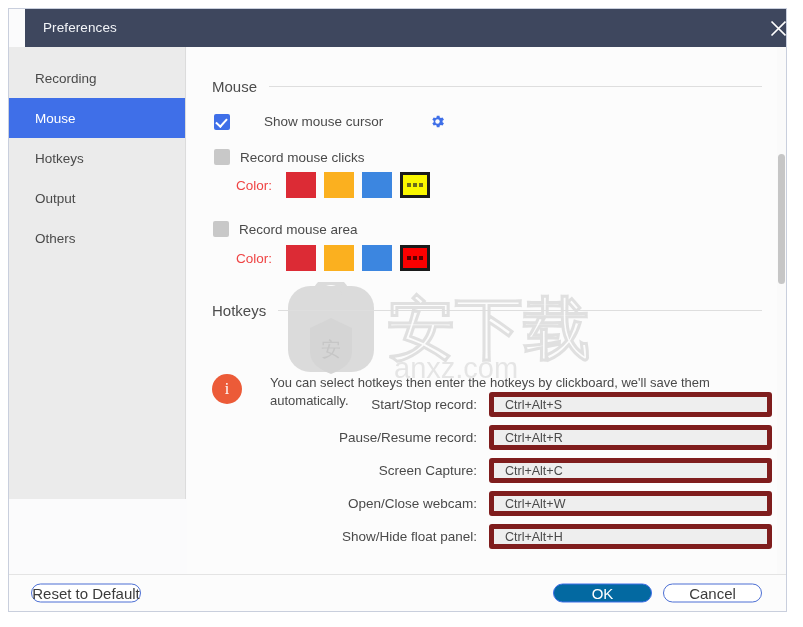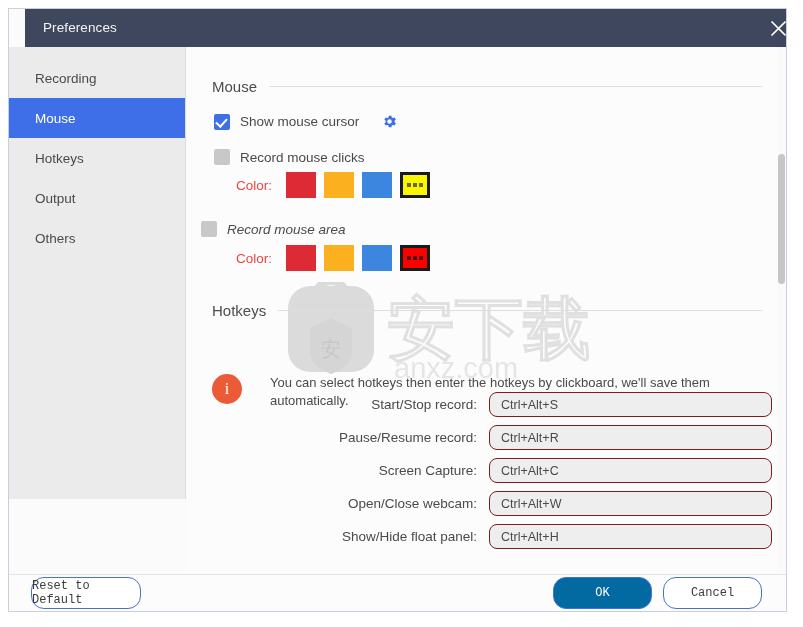--- a/index.html
+++ b/index.html
@@ -131,21 +131,21 @@
 
   
   .hk-row { position: absolute; display: flex; align-items: center; left: 130px; }
   .hk-label {
     width: 160px; text-align: right; margin-right: 12px;
     font-size: 13.5px; color: #4a4a4a;
   }
   .hk-input {
     width: 283px; height: 25px;
     background: #eeeeee;
-    border: 1px solid #7f1d1d; border-radius: 8px;
+    border: 5px solid #7f1d1d; border-radius: 3px;
     font-size: 12.5px; color: #4a4a4a;
     padding: 0 0 0 11px;
     display: flex; align-items: center;
     cursor: text;
   }
 
   
   #scrolltrack {
     position: absolute; right: 0; top: 0;
     width: 10px; height: 528px; background: #fafafa;
@@ -158,23 +158,23 @@
 
   
   #footer {
     position: absolute; left: 0; bottom: 0;
     width: 779px; height: 37px;
     background: #fcfcfc;
     border-top: 1px solid #e4e4e4;
   }
   .btn {
     position: absolute; top: 50%; transform: translateY(-50%);
-    height: 32px; border-radius: 13px;
+    height: 19px; border-radius: 13px;
     display: flex; align-items: center; justify-content: center;
-    font-size: 12px; cursor: pointer; font-family: Liberation Mono, monospace;
+    font-size: 15px; cursor: pointer;
   }
   #btn-reset { left: 22px; width: 110px; border: 1px solid #4c6fd4; color: #3b3b3b; background: #fff; }
   #btn-ok { left: 544px; width: 99px; background: #0369a1; color: #fff; border: 1px solid #3f6fe8; }
   #btn-cancel { left: 654px; width: 99px; border: 1px solid #4c6fd4; color: #3b3b3b; background: #fff; }
 
   
   #watermark {
     position: absolute; left: 95px; top: 235px;
     width: 340px; height: 105px;
     pointer-events: none; opacity: .85;
@@ -214,21 +214,21 @@
     </div>
   </div>
 
   <div id="content">
 
     <div class="sec-head" style="top:31px;">
       <span>Mouse</span>
       <span class="sec-line"></span>
     </div>
 
-    <div class="chk-row" style="left:27px; top:66px;">
+    <div class="chk-row" style="left:27px; top:66px;gap:24px;">
       <span class="chk on"></span>
       <span class="chk-label">Show mouse cursor</span>
       <span class="gear">
         <svg width="17" height="17" viewBox="0 0 24 24" fill="#3f6fe8">
           <path d="M19.1 12.9a7.6 7.6 0 0 0 0-1.8l2-1.5-1.9-3.3-2.4.9a7.4 7.4 0 0 0-1.6-.9l-.4-2.5h-3.8l-.4 2.5c-.6.2-1.1.5-1.6.9l-2.4-.9-1.9 3.3 2 1.5a7.6 7.6 0 0 0 0 1.8l-2 1.5 1.9 3.3 2.4-.9c.5.4 1 .7 1.6.9l.4 2.5h3.8l.4-2.5c.6-.2 1.1-.5 1.6-.9l2.4.9 1.9-3.3-2-1.5z"></path>
           <circle cx="12" cy="12" r="3.1" fill="#fcfcfc"></circle>
         </svg>
       </span>
     </div>
 
@@ -242,21 +242,21 @@
       <span class="sw" style="background:#dc2b35;"></span>
       <span class="sw" style="background:#fbb01f;"></span>
       <span class="sw" style="background:#3c86e0;"></span>
       <span class="sw custom" style="background:#faf700;">
           <i></i>
           <i></i>
           <i></i>
         </span>
     </div>
 
-    <div class="chk-row" style="left:14px; top:174px;font-style:italic;">
+    <div class="chk-row" style="left:26px; top:174px;">
       <span class="chk"></span>
       <span class="chk-label">Record mouse area</span>
     </div>
 
     <div class="color-row" style="left:27px; top:198px;">
       <span class="color-label">Color:</span>
       <span class="sw" style="background:#dc2b35;"></span>
       <span class="sw" style="background:#fbb01f;"></span>
       <span class="sw" style="background:#3c86e0;"></span>
       <span class="sw custom dark" style="background:#fc0000;">

